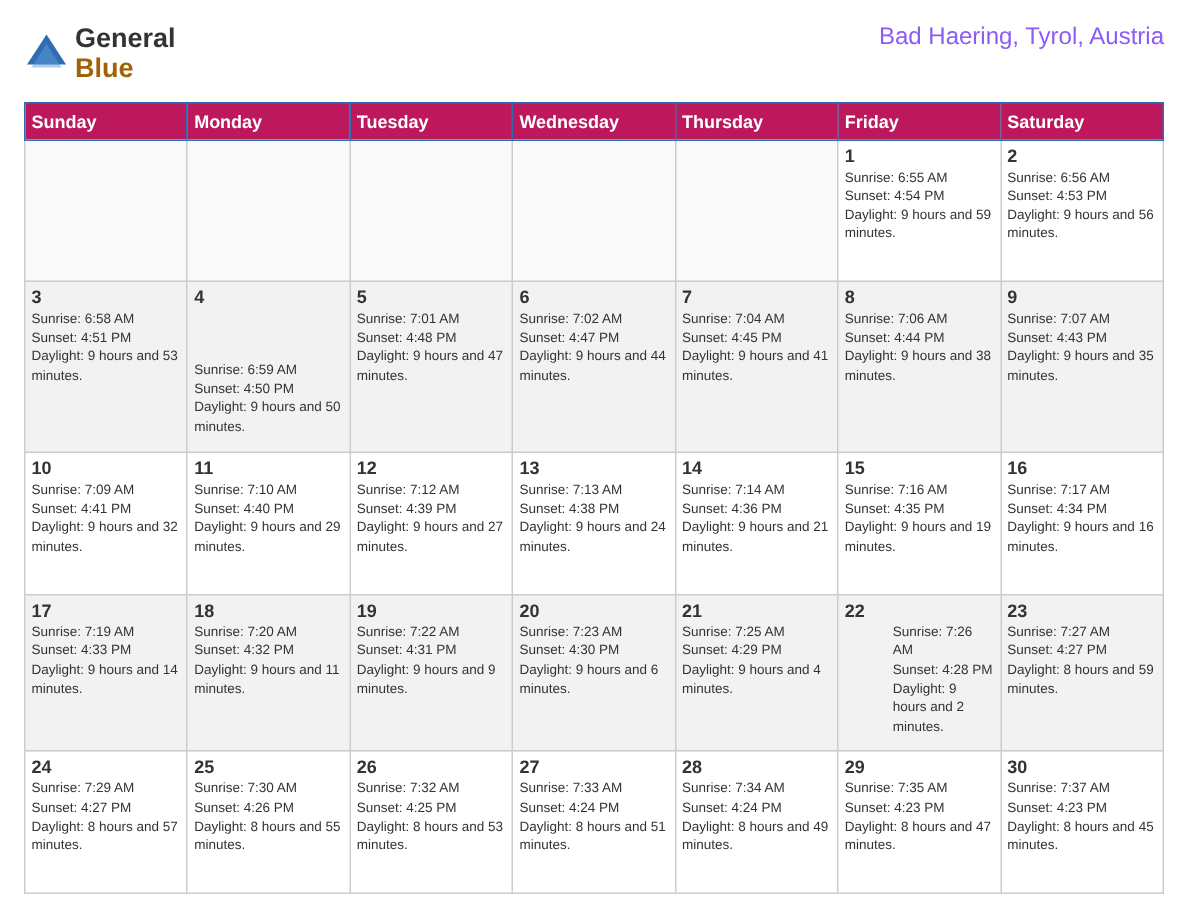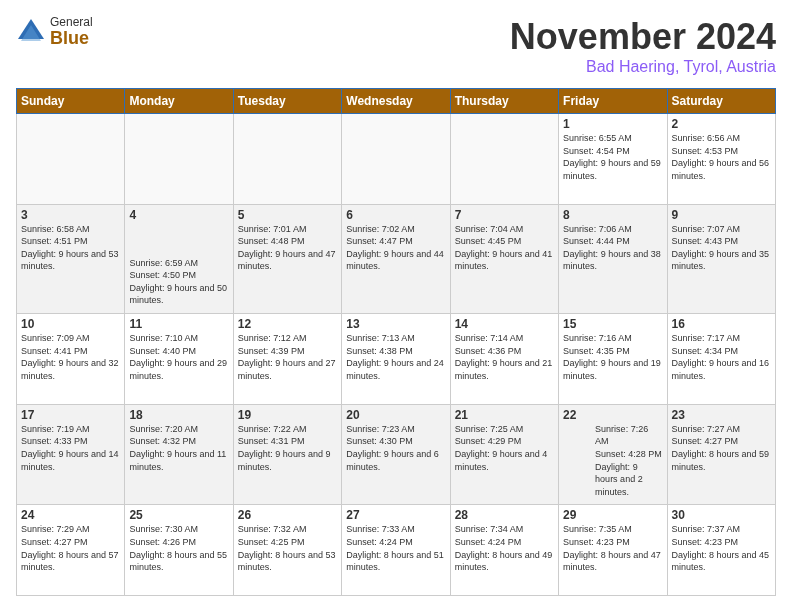--- a/index.html
+++ b/index.html
@@ -26,22 +26,22 @@
     .logo {
       display: flex;
       align-items: center;
     }
     .logo-text {
       display: flex;
       flex-direction: column;
       line-height: 1.1;
     }
     .logo-general {
-      font-size: 12px;
-      font-weight: normal;
+      font-size: 18px;
+      font-weight: bold;
       color: #333;
     }
     .logo-blue {
       font-size: 18px;
       font-weight: bold;
       color: #a16207;
     }
     .logo-icon {
       width: 30px;
       height: 30px;
@@ -58,21 +58,21 @@
     .calendar-subtitle {
       font-size: 16px;
       color: #8b5cf6;
     }
     table {
       width: 100%;
       border-collapse: collapse;
       flex: 1;
     }
     thead tr th {
-      background-color: #a16207;
+      background-color: #be185d;
       color: #fff;
       font-size: 12px;
       font-weight: bold;
       padding: 5px 4px;
       text-align: left;
       border: 1px solid #2e6db4;
     }
     tbody tr td {
       vertical-align: top;
       border: 1px solid #ccc;
@@ -112,21 +112,20 @@
       <svg class="logo-icon" viewBox="0 0 30 30">
         <polygon points="15,2 28,22 2,22" fill="#2e6db4"></polygon>
         <polygon points="15,8 25,24 5,24" fill="#5b9bd5" opacity="0.5"></polygon>
       </svg>
       <div class="logo-text">
         <span class="logo-general">General</span>
         <span class="logo-blue">Blue</span>
       </div>
     </div>
     <div class="title-block">
-      <div class="calendar-title">November 2024</div>
       <div class="calendar-subtitle">Bad Haering, Tyrol, Austria</div>
     </div>
   </div>
 
   <table>
     <thead>
       <tr>
         <th>Sunday</th>
         <th>Monday</th>
         <th>Tuesday</th>

